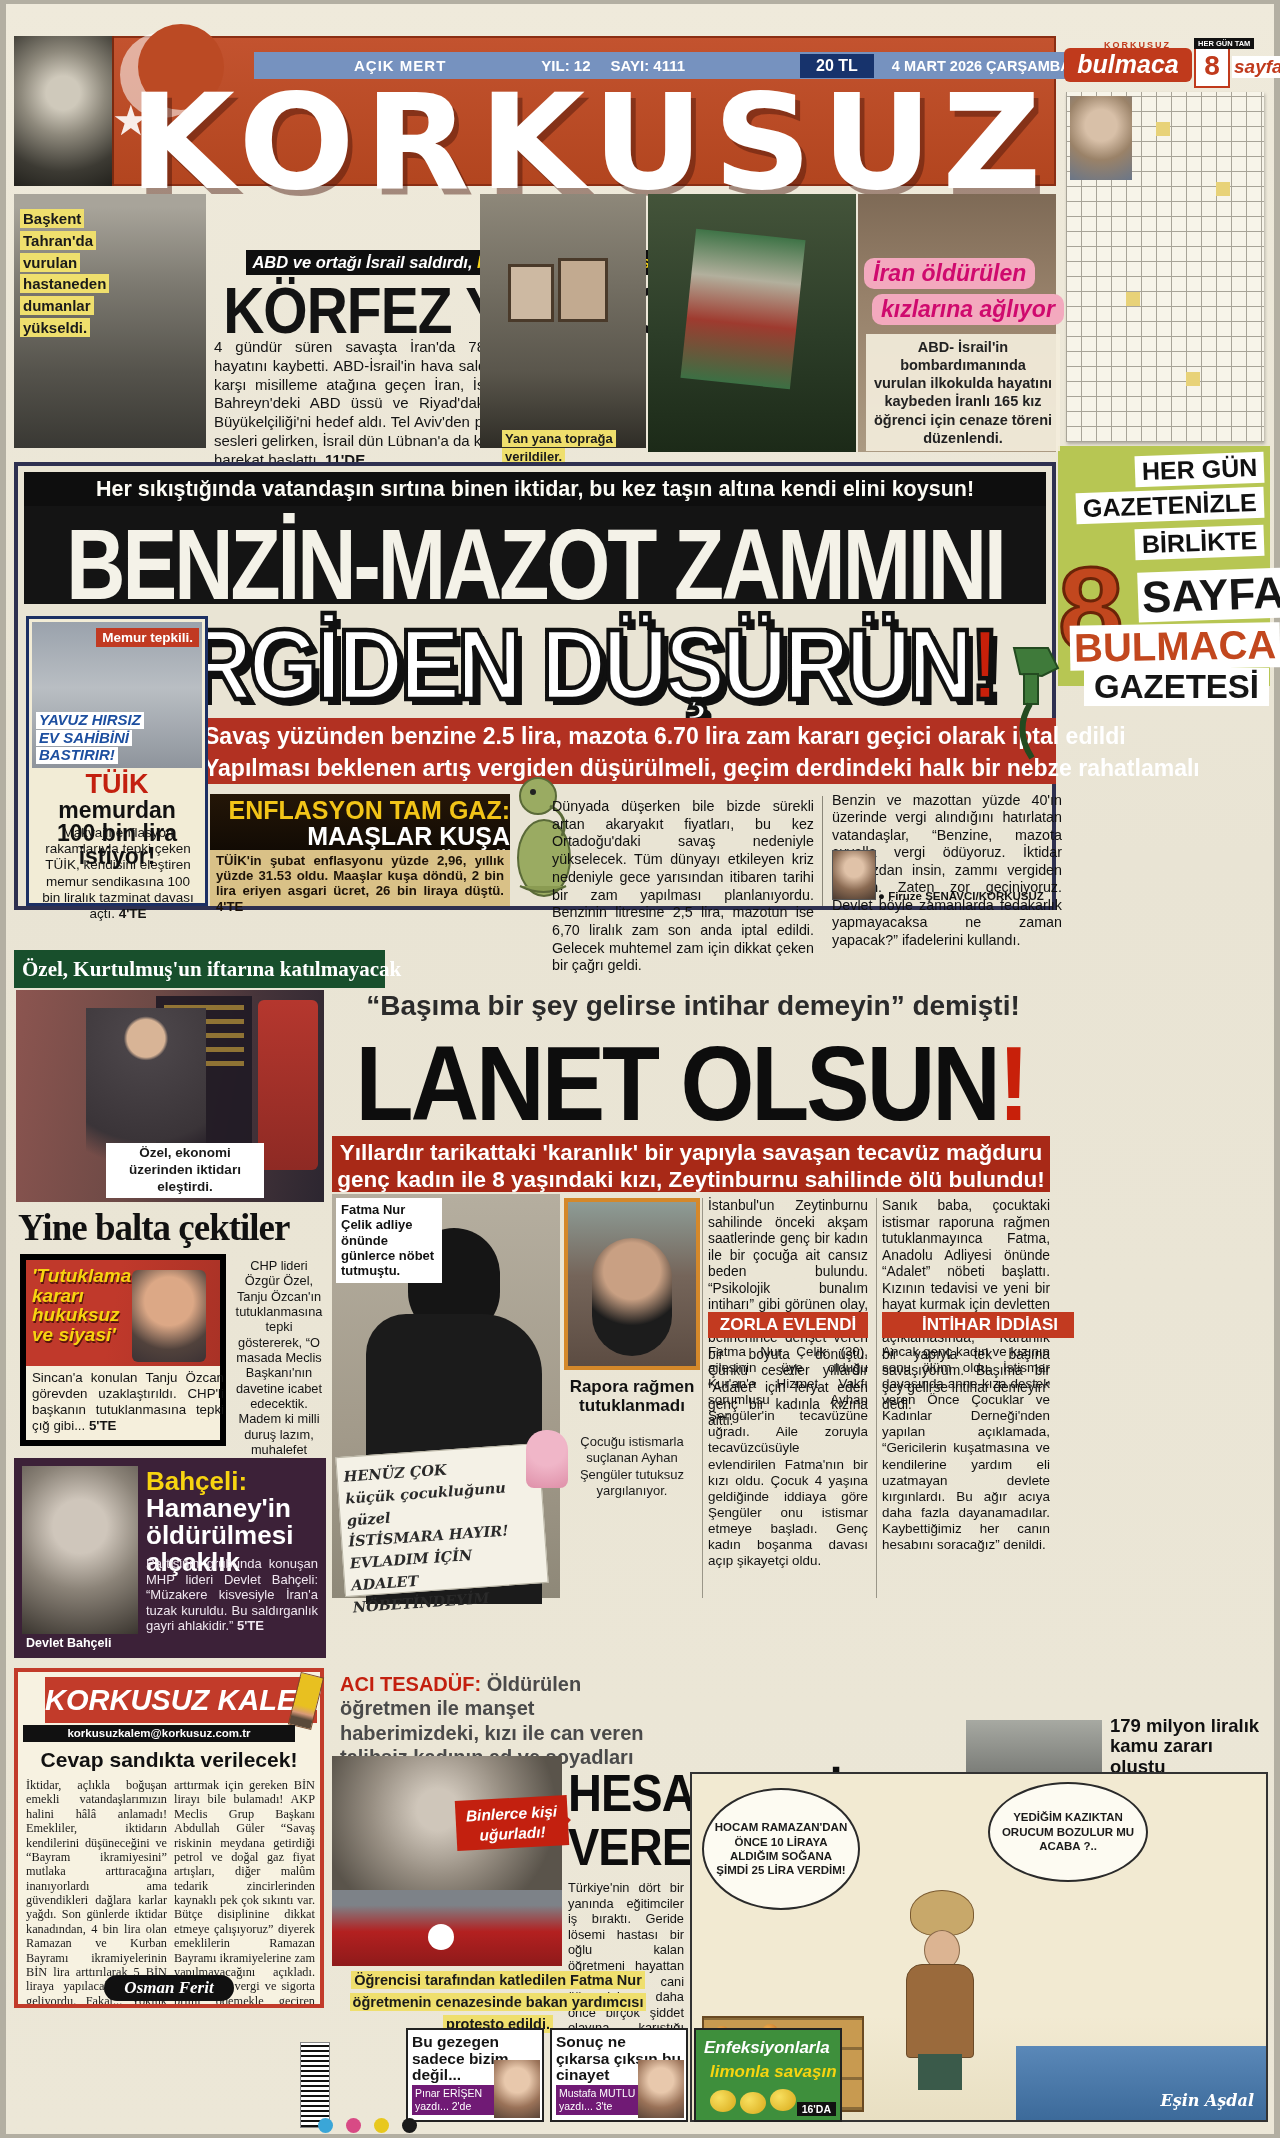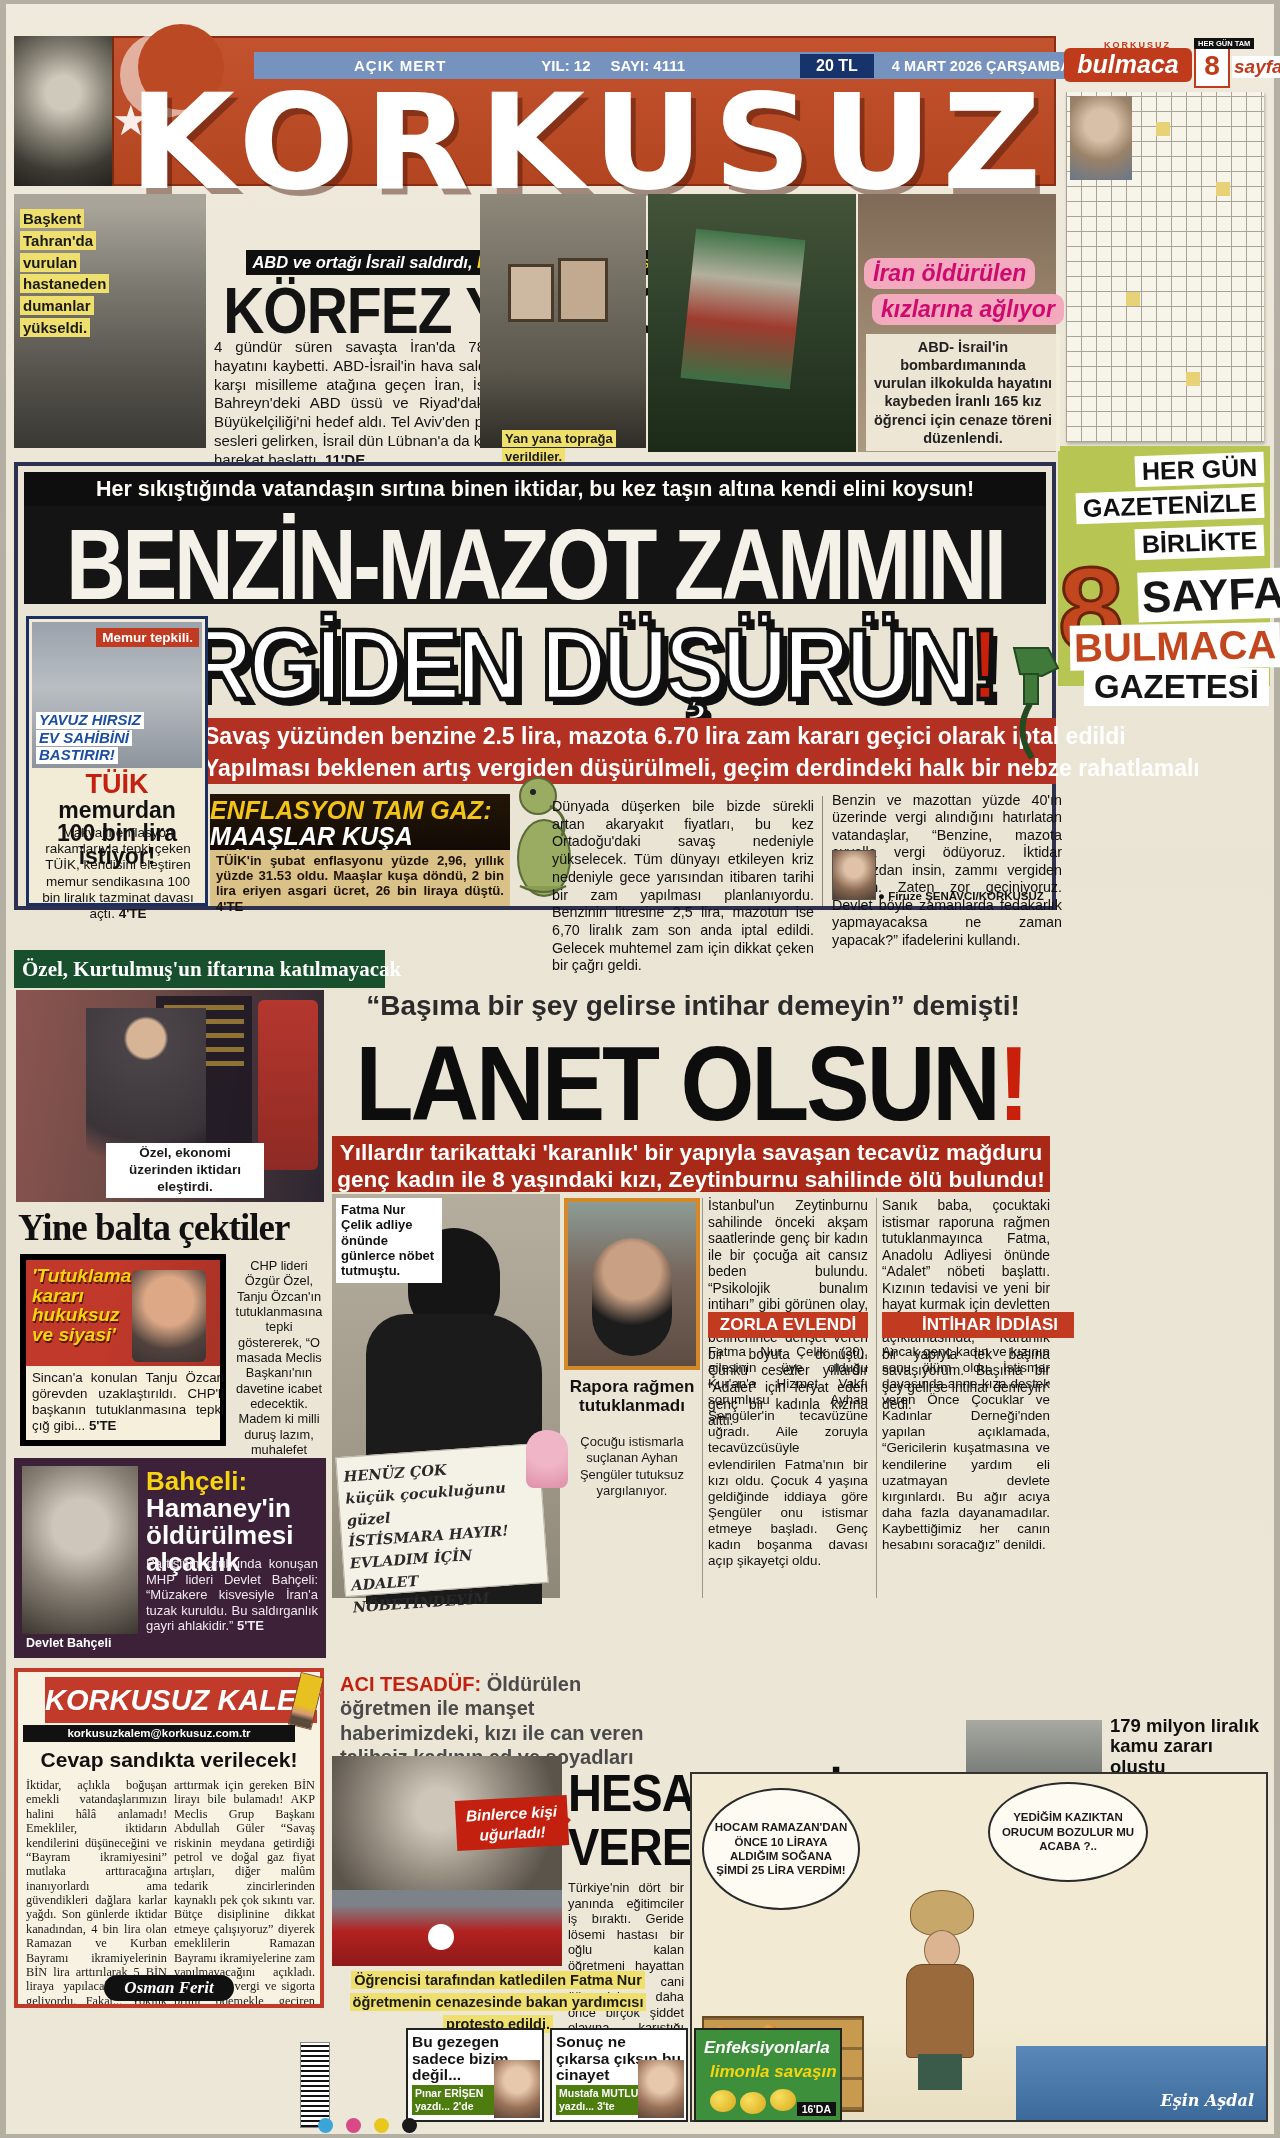--- a/index.html
+++ b/index.html
@@ -63,21 +63,21 @@
   .mb-deck{left:186px;top:252px;width:852px;height:66px;background:#b23122;color:#fff;font-weight:bold;font-size:23px;text-align:center;line-height:1.4;padding-top:2px;box-sizing:border-box;white-space:nowrap;}
   .tuikbox{left:8px;top:150px;width:182px;height:290px;border:3px solid #1c2f63;background:#f2ecd6;box-sizing:border-box;}
   .tuik-photo{position:absolute;left:3px;top:3px;right:3px;height:146px;background:linear-gradient(180deg,#9aa2ac,#b9bec3 45%,#8e949c);}
   .tuik-label{position:absolute;right:3px;top:6px;background:#c13a22;color:#fff;font-weight:bold;font-size:13.5px;padding:2px 6px;}
   .tuik-banner{position:absolute;left:4px;bottom:4px;line-height:1.1;}
   .tuik-banner span{display:inline-block;background:#fff;color:#1d4fa0;font-weight:900;font-style:italic;font-size:15px;padding:0 3px;margin-top:1px;}
   .tuik-h{position:absolute;left:0;top:152px;width:100%;text-align:center;font-weight:900;line-height:1.02;}
   .tuik-h .red{color:#c3200f;font-size:27px;} .tuik-h .blk{color:#111;font-size:23px;} .tuik-h2{display:block;color:#111;font-size:23px;}
   .tuik-body{position:absolute;left:8px;top:206px;width:162px;font-size:13.5px;line-height:1.2;text-align:center;color:#141414;}
   .enfbox{left:192px;top:328px;width:300px;height:112px;}
-  .enf-title{position:absolute;left:0;top:0;width:100%;height:56px;background:linear-gradient(180deg,#241607,#120b04);text-align:left;line-height:1.05;padding-top:3px;box-sizing:border-box;font-style:italic;}
+  .enf-title{position:absolute;left:0;top:0;width:100%;height:56px;background:linear-gradient(180deg,#241607,#120b04);text-align:right;line-height:1.05;padding-top:3px;box-sizing:border-box;}
   .enf-title .y{color:#f2c418;font-weight:900;font-size:25px;display:block;}
   .enf-title .w{color:#fff;font-weight:900;font-size:25px;display:block;}
   .enf-body{position:absolute;left:0;top:56px;width:100%;height:56px;background:#d9c187;font-size:13.2px;font-weight:bold;color:#1c1208;padding:3px 6px;box-sizing:border-box;line-height:1.15;text-align:justify;}
   .dragon{left:482px;top:300px;width:86px;height:136px;}
   .mb-c-col{left:534px;top:332px;width:262px;height:106px;font-size:14.3px;line-height:1.24;text-align:justify;color:#101010;font-weight:500;}
   .mb-rule{left:804px;top:330px;width:1px;height:110px;background:#8a8678;}
   .mb-r-col{left:814px;top:326px;width:230px;height:88px;font-size:14.3px;line-height:1.22;text-align:justify;color:#101010;font-weight:500;}
   .firuze{left:814px;top:384px;width:42px;height:48px;background:radial-gradient(circle at 50% 35%,#e0c2a8 25%,#8a6a52 60%,#4a3a30);border:1px solid #555;}
   .mb-byline{left:860px;top:424px;width:184px;font-size:11.5px;font-weight:800;color:#111;}
   .pump{left:986px;top:168px;width:60px;height:130px;}
@@ -157,21 +157,21 @@
   .cm-sack{position:absolute;left:30px;top:0;width:62px;height:44px;background:#c8a86a;border-radius:50% 50% 40% 40%;border:1px solid #7a5a30;}
   .cm-head{position:absolute;left:44px;top:40px;width:34px;height:38px;background:#dcb492;border-radius:50%;border:1px solid #8a6a4a;}
   .cm-bodyy{position:absolute;left:26px;top:74px;width:66px;height:92px;background:#9a6a3c;border-radius:16px 16px 4px 4px;border:1px solid #6a4a28;}
   .cm-legs{position:absolute;left:38px;top:164px;width:44px;height:36px;background:#3a5a4a;}
   .crates{position:absolute;left:10px;bottom:8px;width:158px;height:92px;background:repeating-linear-gradient(0deg,#8a6a38 0 3px,#c89a50 3px 30px);border:2px solid #6a4a22;}
   .crates i{position:absolute;width:16px;height:16px;border-radius:50%;background:radial-gradient(circle at 35% 35%,#f0b050,#c06a20);}
   .water{position:absolute;right:0;bottom:0;width:250px;height:74px;background:linear-gradient(180deg,#5a88b8,#3c6a9a);}
   .cart-sig{position:absolute;right:12px;bottom:10px;font-family:"DejaVu Serif",serif;font-style:italic;font-weight:bold;font-size:16px;color:#fff;}
   .strip{position:absolute;top:2028px;height:94px;background:#fff;border:2px solid #222;box-sizing:border-box;}
   .strip-title{padding:4px 4px 0;font-weight:800;font-size:15.5px;line-height:1.08;color:#141414;}
-  .strip-red{position:absolute;left:4px;bottom:5px;width:88px;background:#4d7c0f;color:#fff;font-weight:700;font-size:10.5px;line-height:1.25;padding:2px 3px;}
+  .strip-red{position:absolute;left:4px;bottom:5px;width:88px;background:#701a75;color:#fff;font-weight:400;font-size:10.5px;line-height:1.25;padding:2px 3px;}
   .strip-photo{position:absolute;right:2px;bottom:2px;width:46px;height:58px;background:radial-gradient(circle at 50% 35%,#e8c8ac 28%,#9a7258 62%,#5a4438);}
   .strip3{left:694px;top:2028px;width:148px;height:94px;background:#3e8f3c;border:2px solid #222;box-sizing:border-box;position:absolute;}
   .s3a{position:absolute;left:8px;top:8px;color:#fff;font-weight:800;font-style:italic;font-size:17px;}
   .s3b{position:absolute;left:14px;top:32px;color:#f7d410;font-weight:800;font-style:italic;font-size:17px;}
   .lemon{position:absolute;width:26px;height:22px;border-radius:50%;background:radial-gradient(circle at 35% 35%,#f8e060,#d8a818);}
   .s3ref{position:absolute;right:4px;bottom:4px;background:#111;color:#fff;font-weight:800;font-size:10.5px;padding:1px 5px;}
   .barcode{left:300px;top:2042px;width:28px;height:84px;background:repeating-linear-gradient(0deg,#111 0 2px,#fff 2px 5px);border:1px solid #888;}
   .dots{left:318px;top:2118px;width:130px;height:16px;display:flex;gap:13px;}
   .dots i{width:15px;height:15px;border-radius:50%;}
   .ref{font-weight:900;}

